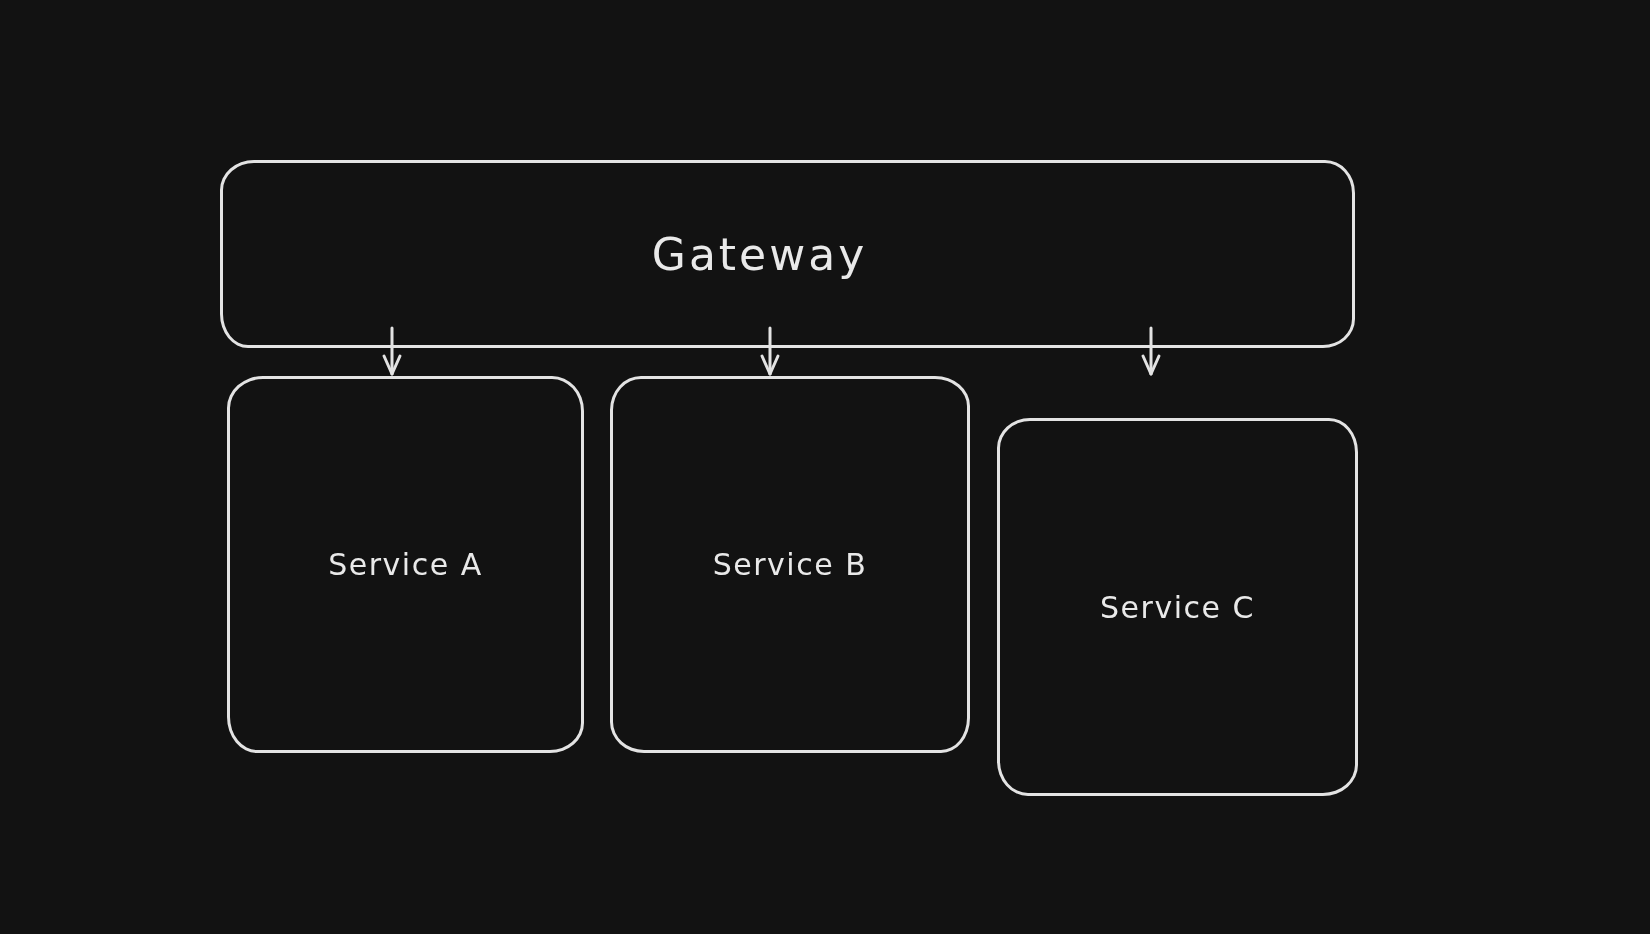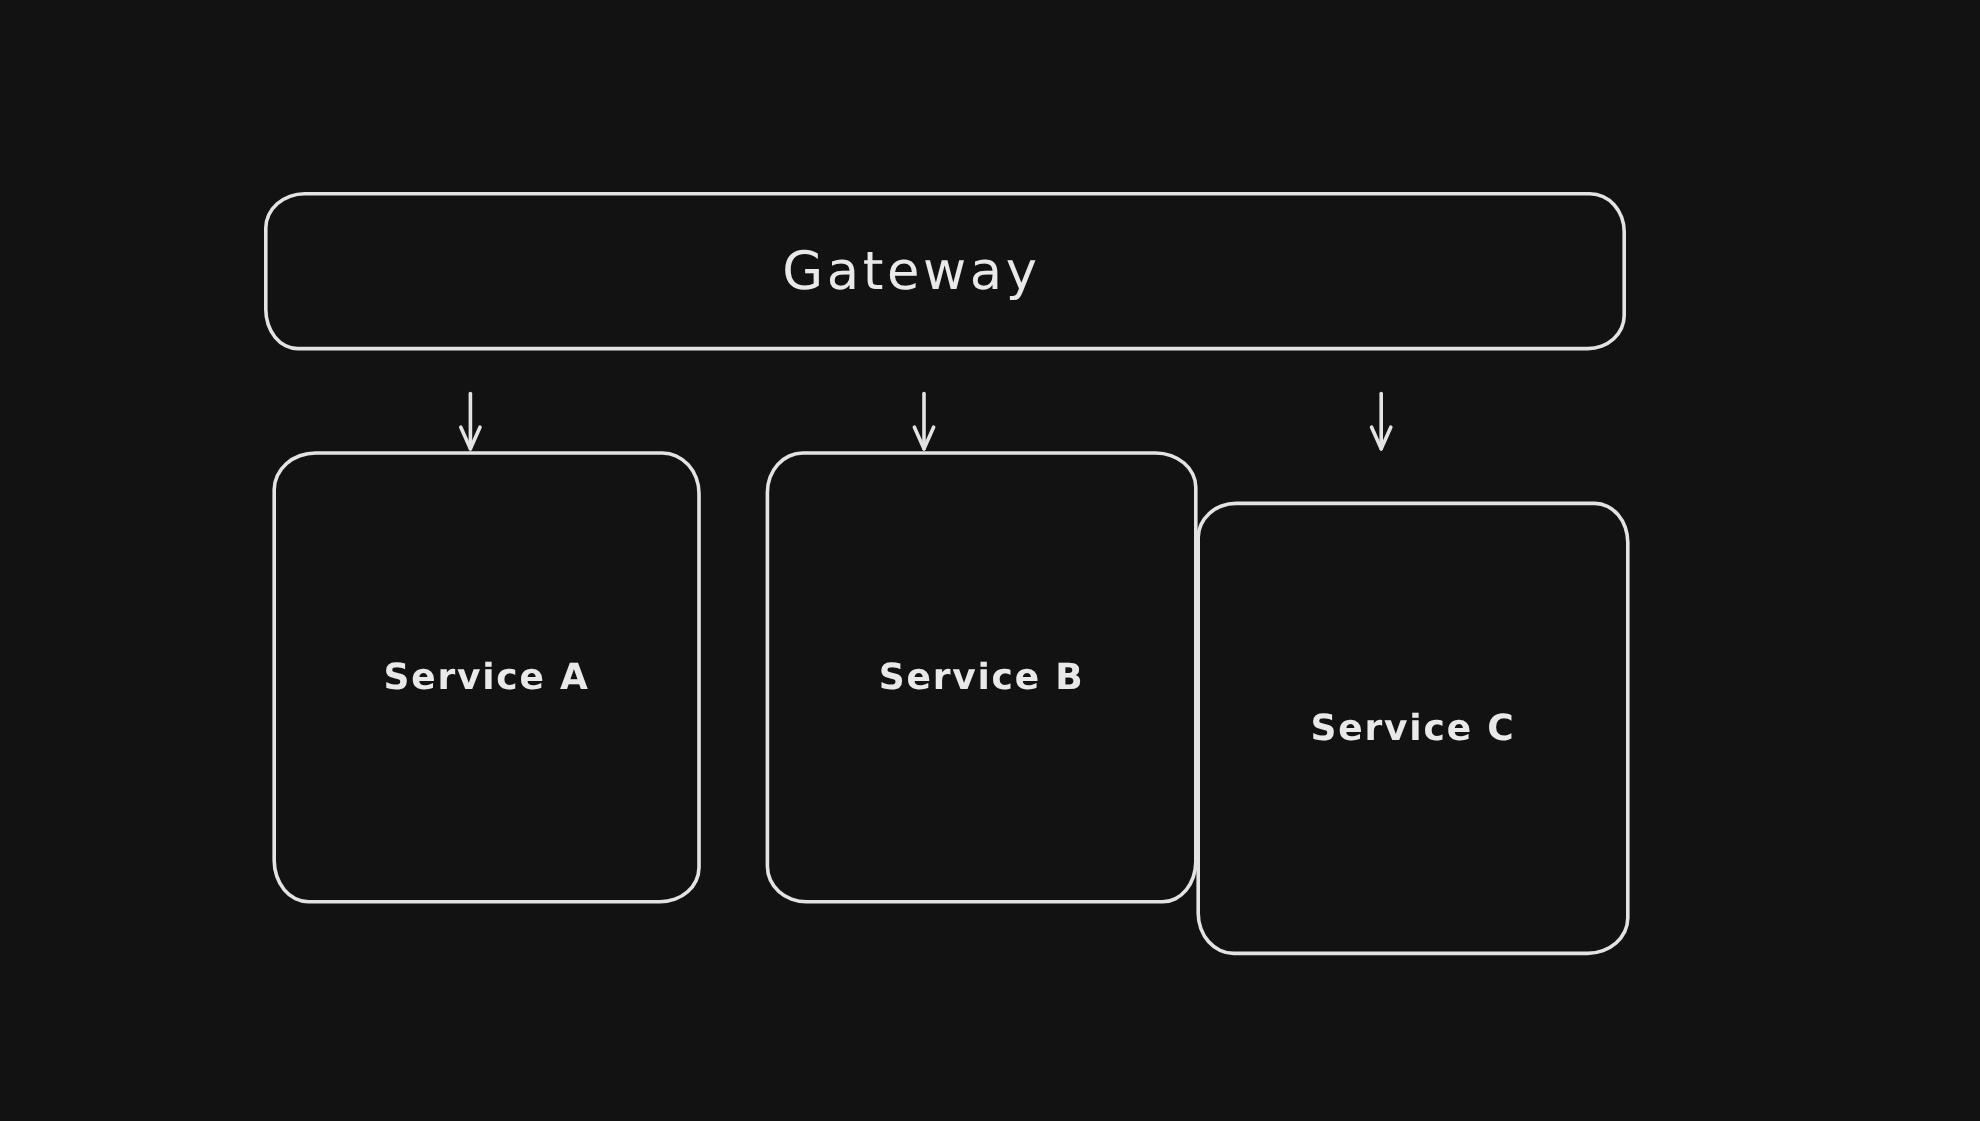--- a/index.html
+++ b/index.html
@@ -24,37 +24,36 @@
     align-items: center;
     justify-content: center;
     color: #e9e9e9;
     cursor: move;
   }
   
   .node.gateway {
     left: 220px;
     top: 160px;
     width: 1135px;
-    height: 132px;
+    height: 188px;
     border-radius: 34px 30px 32px 28px / 30px 33px 29px 34px;
   }
   .node.service-a {
     left: 227px;
     top: 376px;
     width: 357px;
     height: 377px;
     border-radius: 36px 32px 34px 30px / 32px 35px 30px 36px;
   }
   .node.service-b {
     left: 610px;
     top: 376px;
     width: 360px;
     height: 377px;
     border-radius: 31px 35px 29px 34px / 34px 30px 35px 31px;
-    margin-left: 28px;
   }
   .node.service-c {
     left: 997px;
     top: 375px;
     width: 361px;
     height: 378px;
     border-radius: 33px 29px 35px 31px / 30px 34px 31px 35px;
     margin-top: 43px;
   }
   .node-label {
@@ -62,21 +61,20 @@
     white-space: nowrap;
     user-select: none;
   }
   .gateway .node-label {
     font-size: 44px;
     letter-spacing: 3px;
     transform: translateX(-28px); 
   }
   .service-label {
     font-size: 30px;
-    font-weight: bold;
   }
   .arrow {
     position: absolute;
     overflow: visible;
     cursor: pointer;
   }
   .arrow line {
     stroke: #e3e3e3;
     stroke-width: 3;
     stroke-linecap: round;

